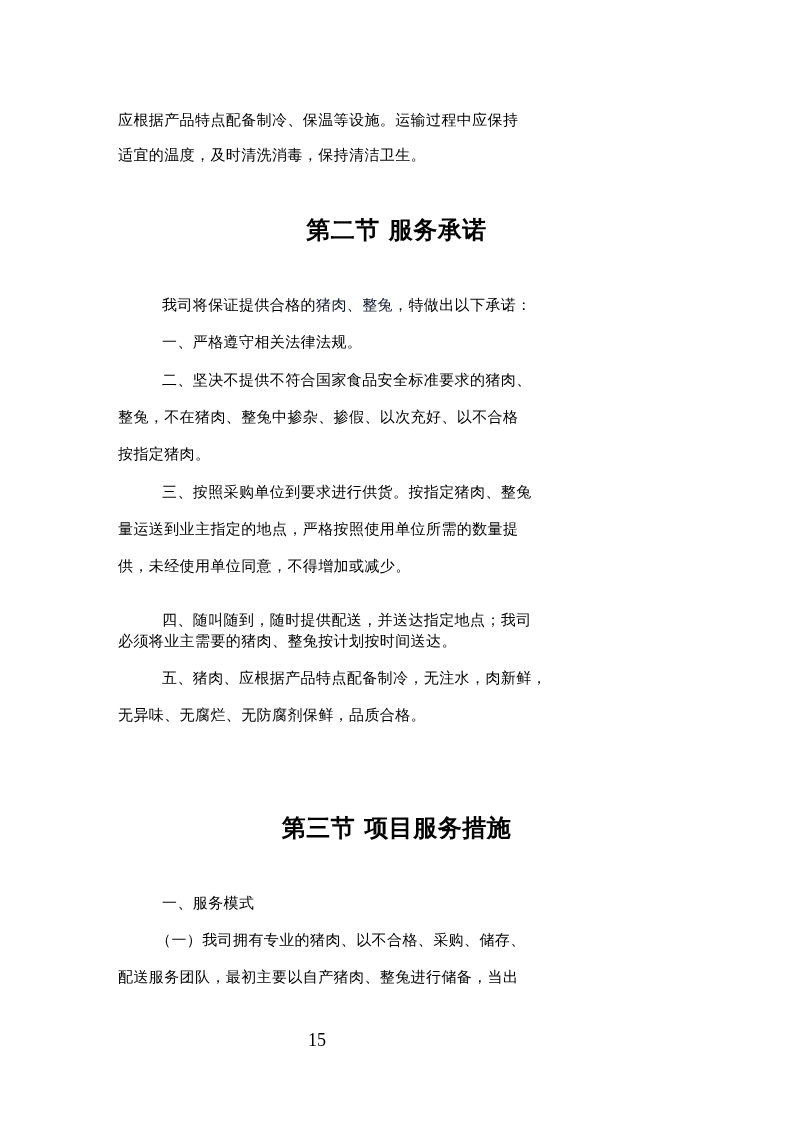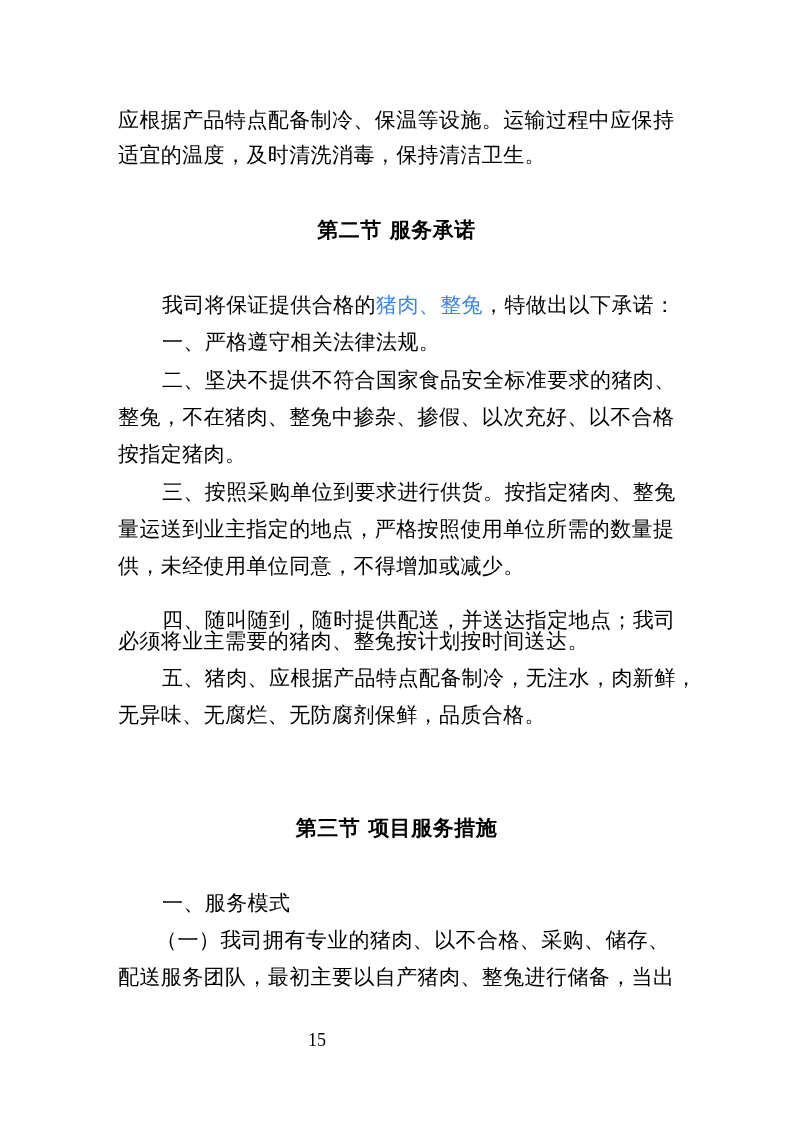--- a/index.html
+++ b/index.html
@@ -1,24 +1,24 @@
 <!DOCTYPE html>
 <html><head>
 <meta charset="utf-8">
 <style>
   html, body { margin: 0; padding: 0; background: #ffffff; }
   body { width: 793px; height: 1122px; position: relative; overflow: hidden;
          font-family: "DejaVu Serif", "Liberation Serif", serif; color: #000; }
-  .line { position: absolute; left: 118px; font-size: 21px; line-height: 28px;
+  .line { position: absolute; left: 118px; font-size: 15px; line-height: 28px;
           white-space: nowrap; letter-spacing: 0.4px; }
   .indent { left: 162px; }
   .heading { position: absolute; left: 0; width: 793px; text-align: center;
              font-family: "DejaVu Sans", "Liberation Sans", sans-serif;
-             font-weight: bold; font-size: 21px; line-height: 30px; letter-spacing: 0.5px; }
-  .red { color: #3b82f6; text-align: center; }
+             font-weight: bold; font-size: 24px; line-height: 30px; letter-spacing: 0.5px; }
+  .red { color: #0f172a; text-align: center; }
   .page-num { position: absolute; left: 0; width: 634px; text-align: center; top: 1030px;
               font-family: "Liberation Serif", serif; font-size: 18px; }
 </style>
 </head>
 <body>
 
 <div>
 
   <div class="line" style="top:106px">应根据产品特点配备制冷、保温等设施。运输过程中应保持</div>
   <div class="line" style="top:141px">适宜的温度，及时清洗消毒，保持清洁卫生。</div>

